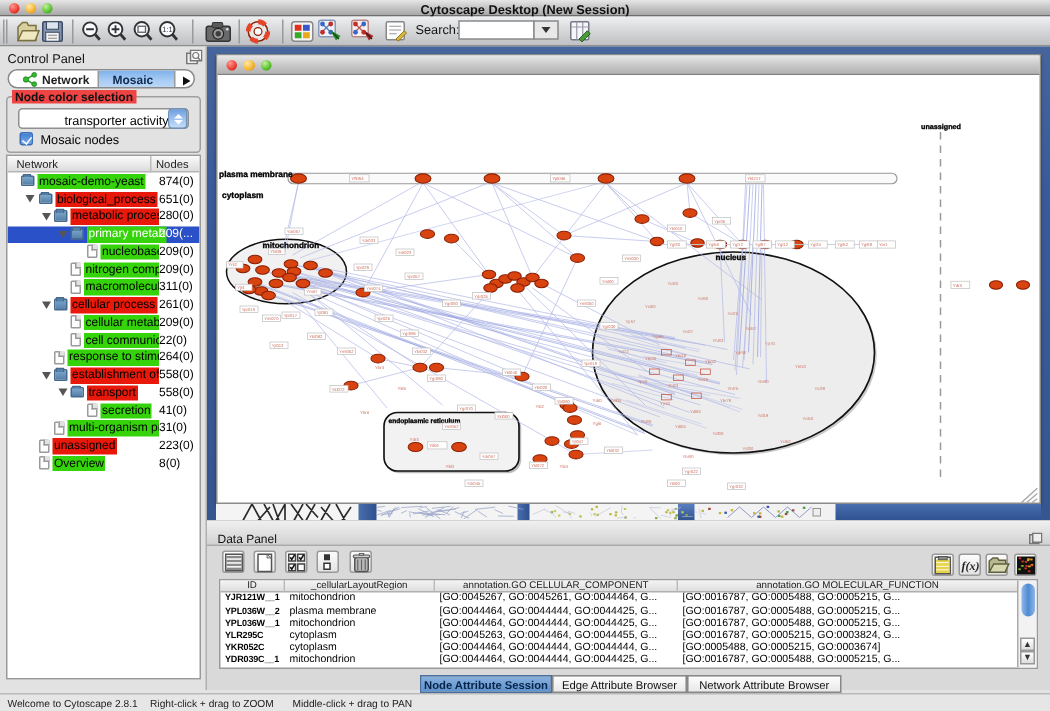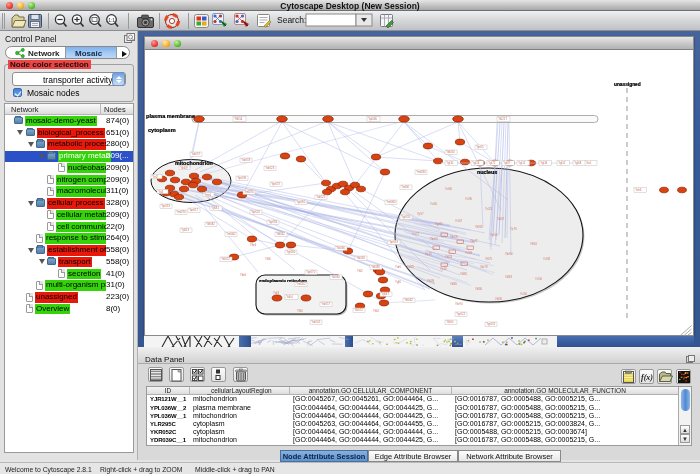--- a/index.html
+++ b/index.html
@@ -291,21 +291,21 @@
       </div>
 <div class="trow" style="top:81.80px;">
         <div class="page" style="left:42px;"></div>
         <div class="lab gbg" style="left:51px;max-width:50px;">macromolecule met</div>
         <div class="val">311(0)</div>
       </div>
 <div class="trow" style="top:93.55px;">
         <div class="arr" style="left:23px;"></div>
         <div class="fold" style="left:31px;"></div>
         <div class="lab rbg" style="left:42px;max-width:59px;">cellular process</div>
-        <div class="val">328(0)</div>
+        <div class="val">261(0)</div>
       </div>
 <div class="trow" style="top:105.30px;">
         <div class="page" style="left:42px;"></div>
         <div class="lab gbg" style="left:51px;max-width:50px;">cellular metabolic</div>
         <div class="val">209(0)</div>
       </div>
 <div class="trow" style="top:117.05px;">
         <div class="page" style="left:42px;"></div>
         <div class="lab gbg" style="left:51px;max-width:50px;">cell communication</div>
         <div class="val">22(0)</div>

